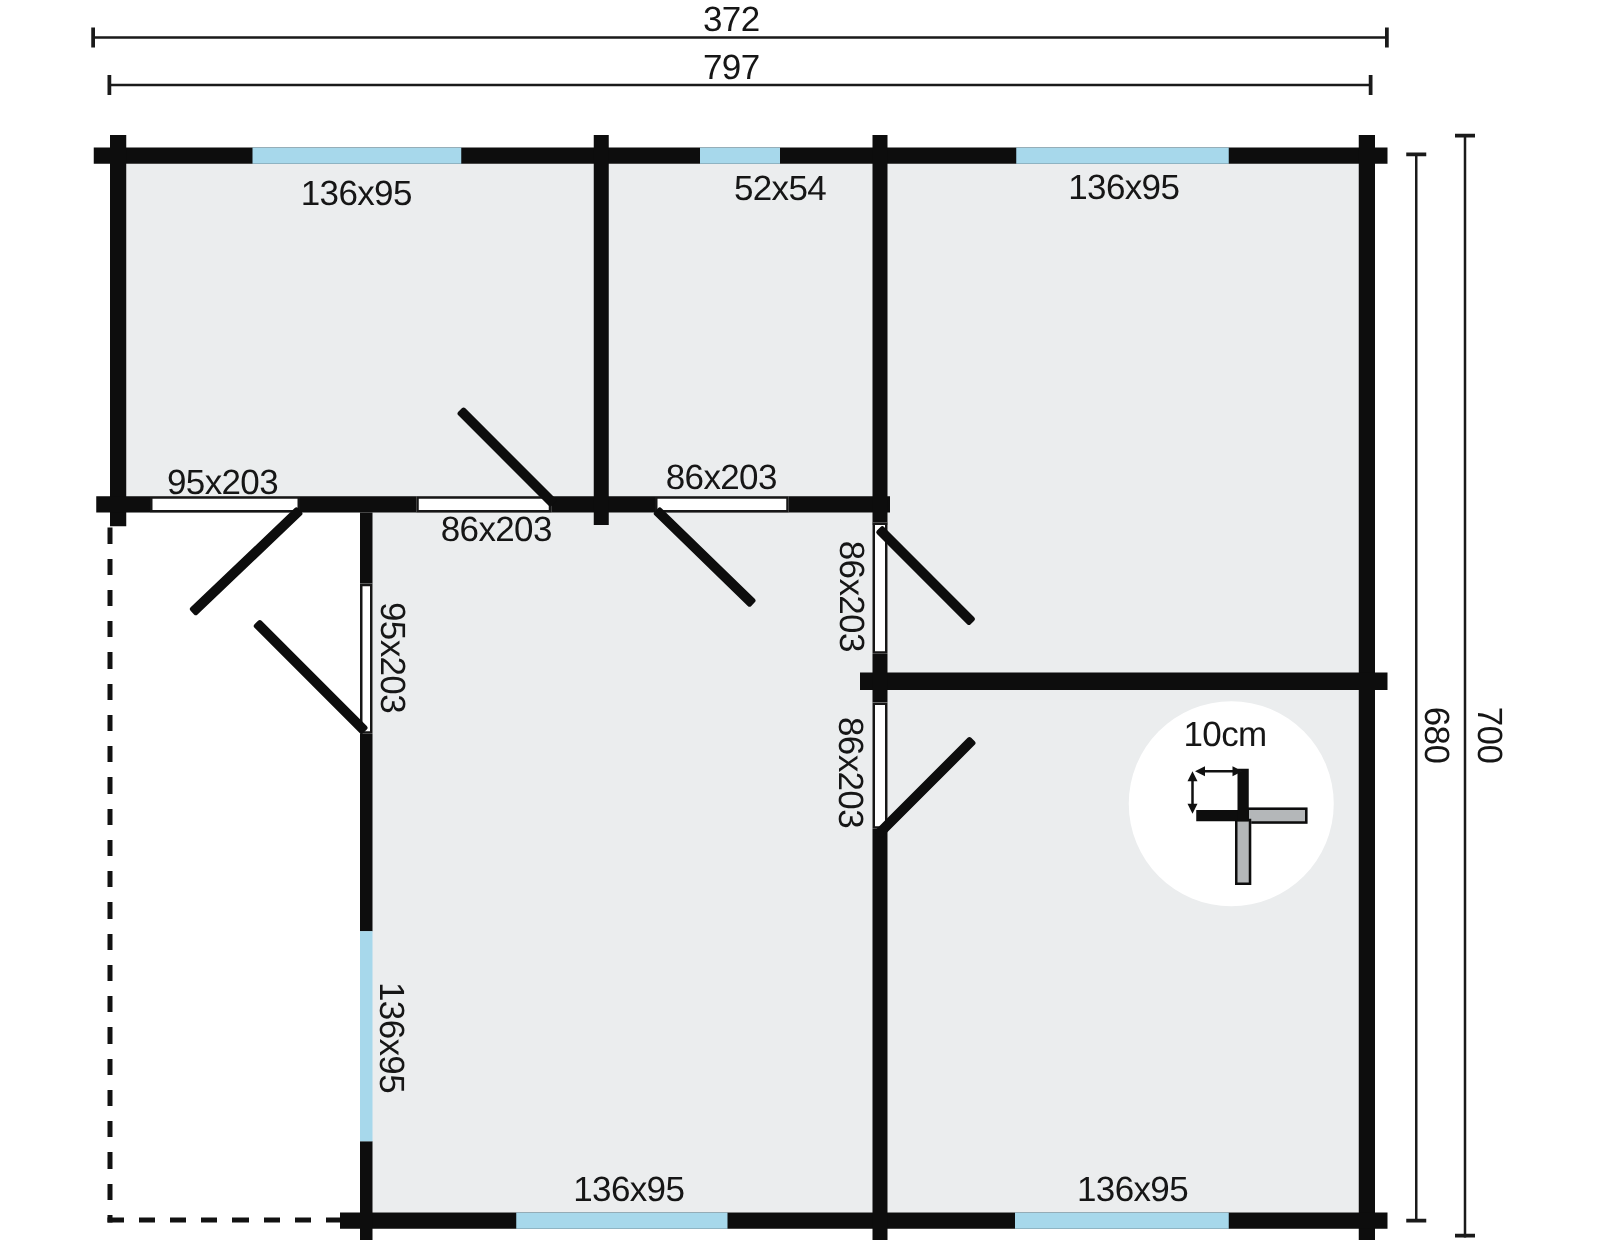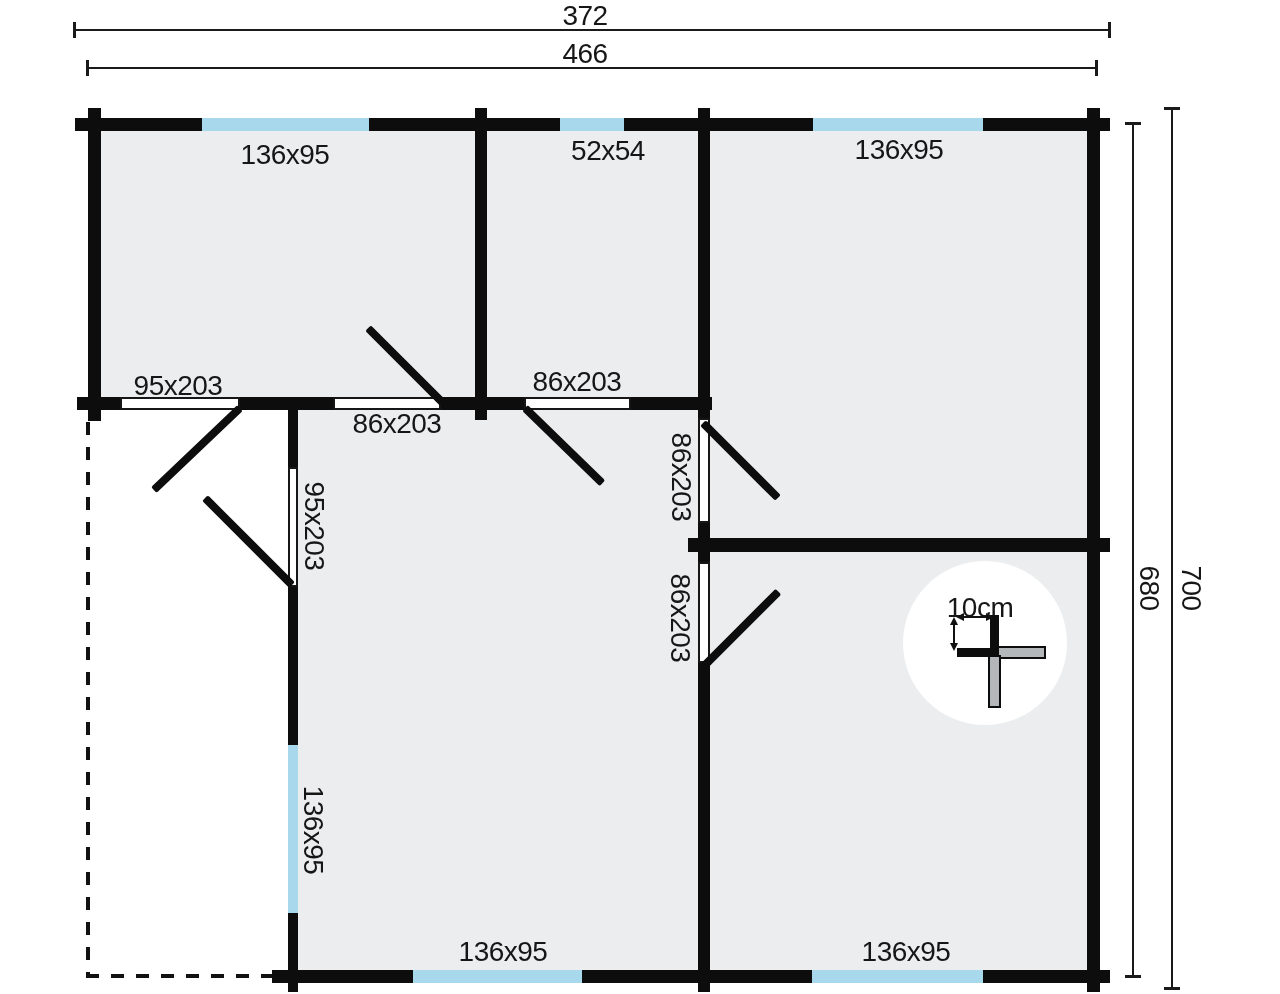--- a/index.html
+++ b/index.html
@@ -80,39 +80,39 @@
   <div class="dline" style="left:1095px;top:60px;width:3px;height:16px;"></div>
 
   <div class="dline" style="left:1132px;top:123px;width:2px;height:854px;"></div>
   <div class="dline" style="left:1125px;top:122px;width:16px;height:3px;"></div>
   <div class="dline" style="left:1125px;top:975px;width:16px;height:3px;"></div>
   <div class="dline" style="left:1171px;top:108px;width:2px;height:882px;"></div>
   <div class="dline" style="left:1164px;top:107px;width:16px;height:3px;"></div>
   <div class="dline" style="left:1164px;top:987px;width:16px;height:3px;"></div>
 
   <span class="lbl" style="left:585px;top:16px;">372</span>
-  <span class="lbl" style="left:585px;top:54px;">466</span>
+  <span class="lbl" style="left:585px;top:54px;">797</span>
   <span class="lbl v" style="left:1149px;top:588px;">680</span>
   <span class="lbl v" style="left:1191px;top:588px;">700</span>
 
   <span class="lbl" style="left:285px;top:155px;">136x95</span>
-  <span class="lbl" style="left:608px;top:151px;">52x54</span>
+  <span class="lbl" style="left:624px;top:151px;">52x54</span>
   <span class="lbl" style="left:899px;top:150px;">136x95</span>
   <span class="lbl v" style="left:313px;top:830px;">136x95</span>
   <span class="lbl" style="left:503px;top:952px;">136x95</span>
   <span class="lbl" style="left:906px;top:952px;">136x95</span>
 
   <span class="lbl" style="left:178px;top:386px;">95x203</span>
   <span class="lbl v" style="left:314px;top:526px;">95x203</span>
   <span class="lbl" style="left:397px;top:424px;">86x203</span>
   <span class="lbl" style="left:577px;top:382px;">86x203</span>
   <span class="lbl v" style="left:681px;top:477px;">86x203</span>
   <span class="lbl v" style="left:680px;top:618px;">86x203</span>
 
-  <span class="lbl" style="left:980px;top:588px;margin-top:20px;">10cm</span>
+  <span class="lbl" style="left:980px;top:588px;">10cm</span>
   <div class="graybar" style="left:997px;top:646px;width:49px;height:13px;"></div>
   <div class="graybar" style="left:988px;top:655px;width:13px;height:53px;"></div>
   <div class="blackbar" style="left:957px;top:648px;width:42px;height:9px;"></div>
   <div class="blackbar" style="left:990px;top:615px;width:9px;height:42px;"></div>
   <div class="aline" style="left:963px;top:616px;width:24px;height:2px;"></div>
   <div class="tri" style="left:956px;top:613px;border-top:4px solid transparent;border-bottom:4px solid transparent;border-right:8px solid #111;"></div>
   <div class="tri" style="left:986px;top:613px;border-top:4px solid transparent;border-bottom:4px solid transparent;border-left:8px solid #111;"></div>
   <div class="aline" style="left:953px;top:624px;width:2px;height:20px;"></div>
   <div class="tri" style="left:950px;top:617px;border-left:4px solid transparent;border-right:4px solid transparent;border-bottom:8px solid #111;"></div>
   <div class="tri" style="left:950px;top:643px;border-left:4px solid transparent;border-right:4px solid transparent;border-top:8px solid #111;"></div>

